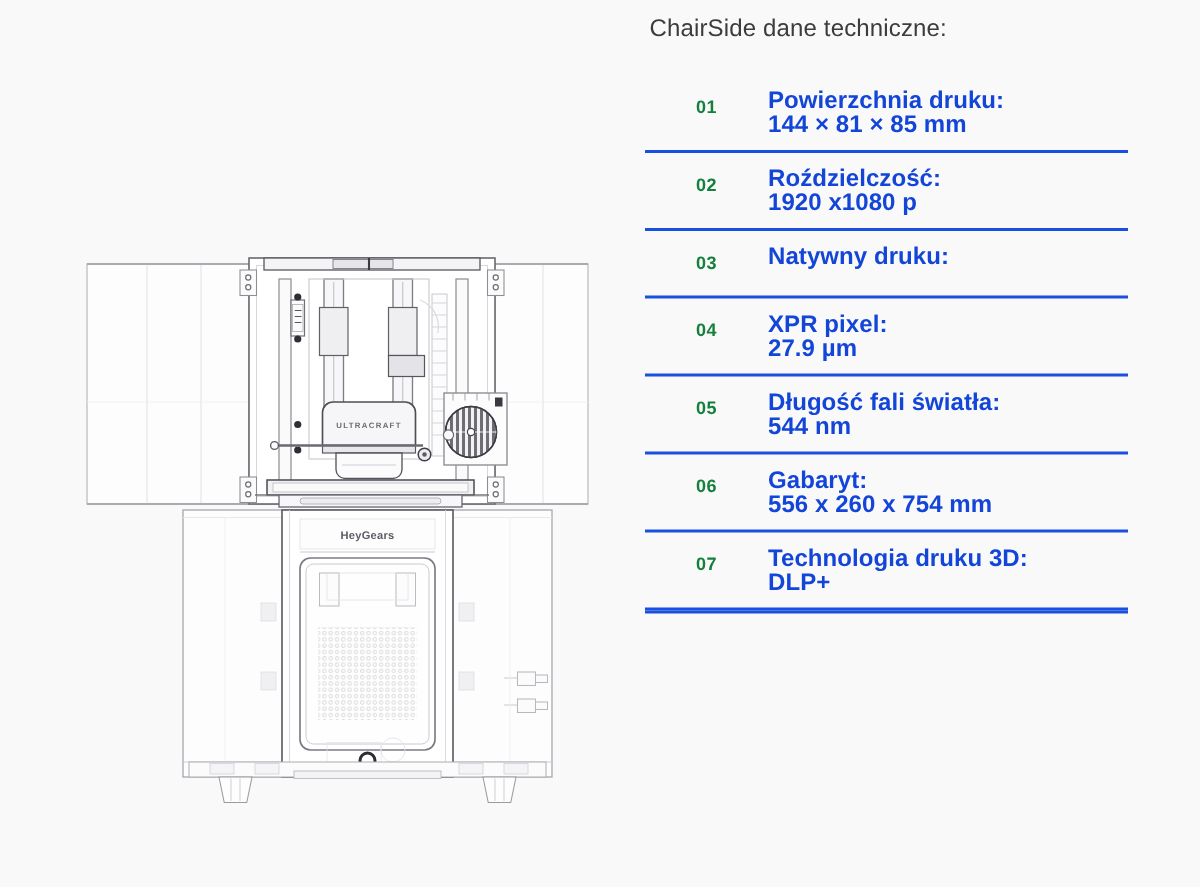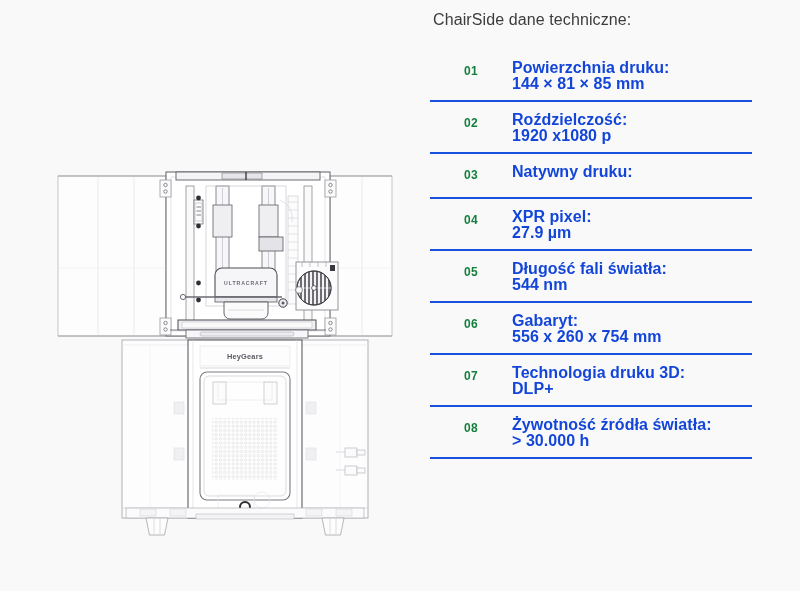--- a/index.html
+++ b/index.html
@@ -327,23 +327,16 @@
       </div>
       <div class="spec-divider"></div>
       <div class="spec-row">
         <div class="spec-num">07</div>
         <div class="spec-text">
           <div class="spec-label">Technologia druku 3D:</div>
           <div class="spec-value">DLP+</div>
         </div>
       </div>
       <div class="spec-divider"></div>
-      <div class="spec-row">
-        <div class="spec-num">08</div>
-        <div class="spec-text">
-          <div class="spec-label">Żywotność źródła światła:</div>
-          <div class="spec-value">&gt; 30.000 h</div>
-        </div>
-      </div>
       <div class="spec-divider"></div>
     </div>
 
 </div>
 
 </body></html>

